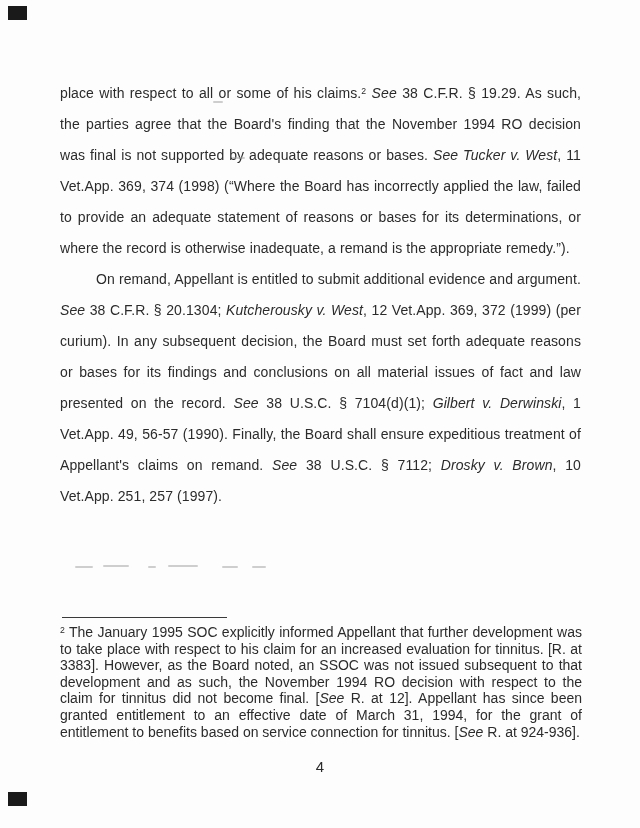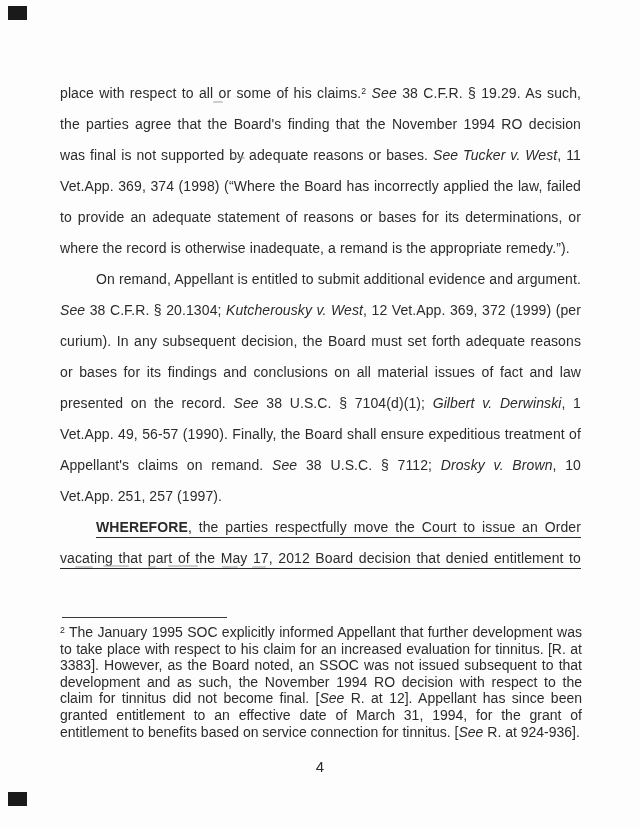--- a/index.html
+++ b/index.html
@@ -94,21 +94,20 @@
 <body>
 
 <div class="page">
 
   <div class="scan-mark tl"></div>
   <div class="scan-mark bl"></div>
 
   <div class="body-text" id="paragraphs">
       <p class="para"><span>place with respect to all or some of his claims.</span><span class="sup">2</span><span> </span><span class="it">See</span><span> 38 C.F.R. § 19.29.  As such, the parties agree that the Board's finding that the November 1994 RO decision was final is not supported by adequate reasons or bases.  </span><span class="it">See Tucker v. West</span><span>, 11 Vet.App. 369, 374 (1998) (“Where the Board has incorrectly applied the law, failed to provide an adequate statement of reasons or bases for its determinations, or where the record is otherwise inadequate, a remand is the appropriate remedy.”).</span></p>
       <p class="para indent"><span>On remand, Appellant is entitled to submit additional evidence and argument.  </span><span class="it">See</span><span> 38 C.F.R. § 20.1304; </span><span class="it">Kutcherousky v. West</span><span>, 12 Vet.App. 369, 372 (1999) (per curium).  In any subsequent decision, the Board must set forth adequate reasons or bases for its findings and conclusions on all material issues of fact and law presented on the record.  </span><span class="it">See</span><span> 38 U.S.C. § 7104(d)(1); </span><span class="it">Gilbert v. Derwinski</span><span>, 1 Vet.App. 49, 56-57 (1990).  Finally, the Board shall ensure expeditious treatment of Appellant's claims on remand.  </span><span class="it">See</span><span> 38 U.S.C. § 7112; </span><span class="it">Drosky v. Brown</span><span>, 10 Vet.App. 251, 257 (1997).</span></p>
-      <p class="para indent underline justify-last"><span class="b">WHEREFORE</span><span>, the parties respectfully move the Court to issue an Order vacating that part of the May 17, 2012 Board decision that denied entitlement to</span></p>
     </div>
 
   <div class="smudge" style="left:75px;  top:566px; width:18px;"></div>
   <div class="smudge" style="left:103px; top:565px; width:26px;"></div>
   <div class="smudge" style="left:148px; top:566px; width:8px;"></div>
   <div class="smudge" style="left:168px; top:565px; width:30px;"></div>
   <div class="smudge" style="left:222px; top:566px; width:16px;"></div>
   <div class="smudge" style="left:252px; top:566px; width:14px;"></div>
   <div class="smudge" style="left:213px; top:101px; width:10px;"></div>
   <div class="smudge" style="left:232px; top:157px; width:13px;"></div>

